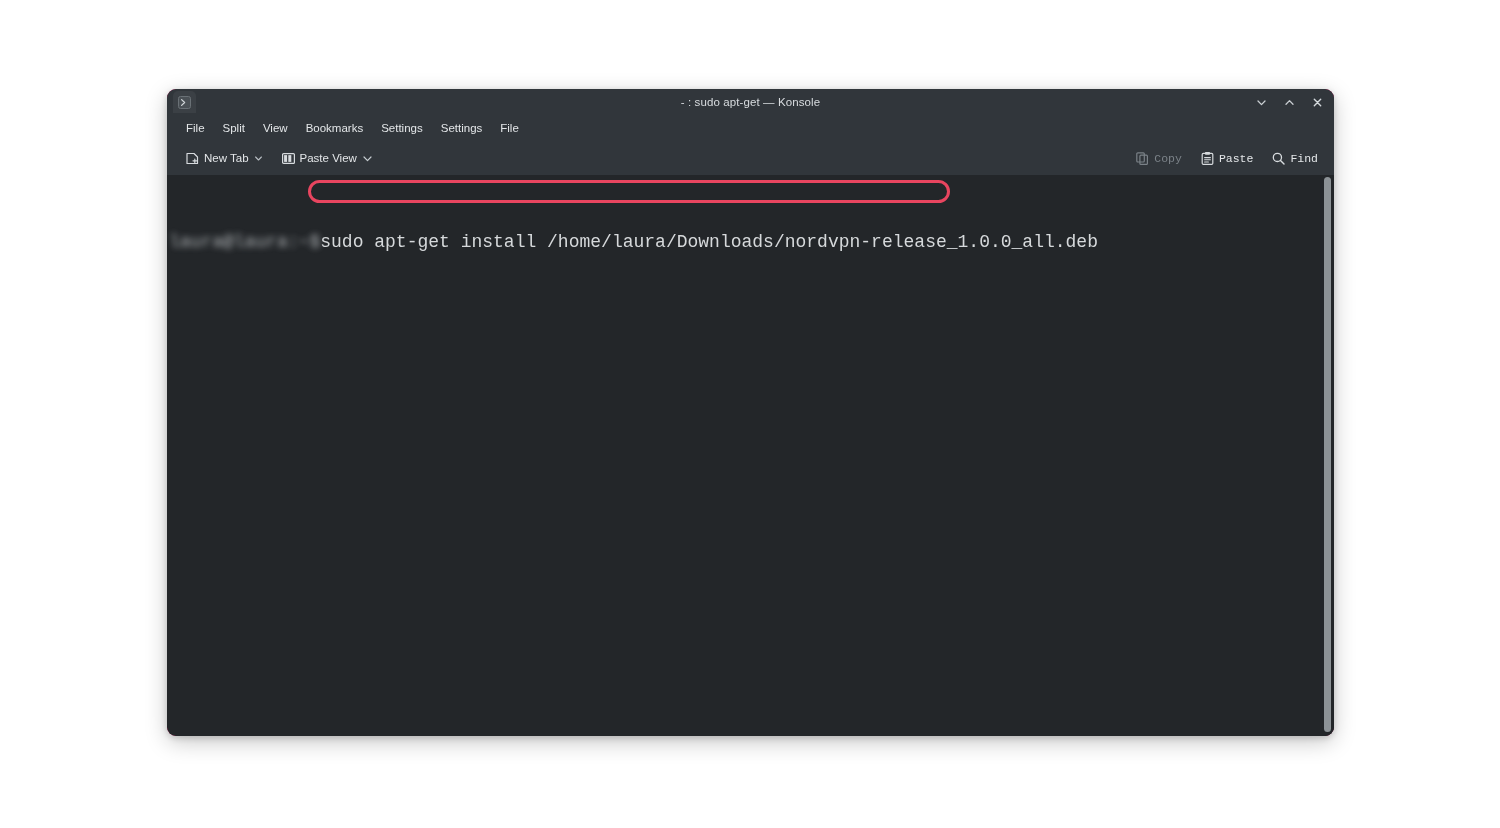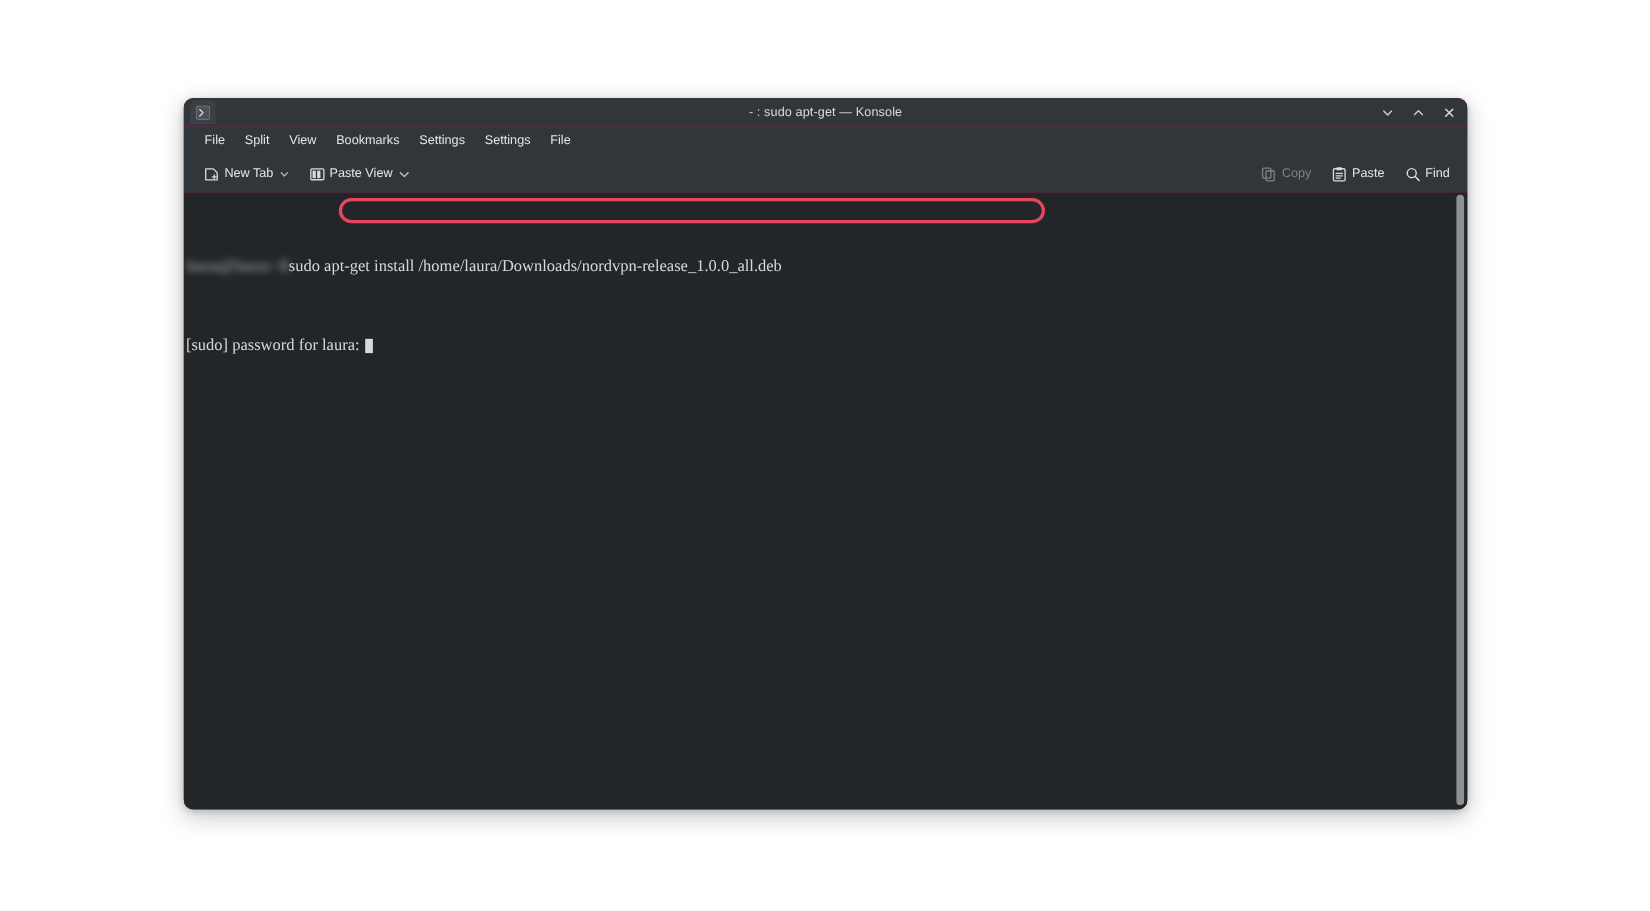--- a/index.html
+++ b/index.html
@@ -105,21 +105,21 @@
   .toolbar {
     height: 34px;
     min-height: 34px;
     background: #31363b;
     display: flex;
     align-items: center;
     padding: 0 10px 0 12px;
     box-sizing: border-box;
   }
   .tb-left { display: flex; align-items: center; gap: 6px; }
-  .tb-right { margin-left: auto; display: flex; align-items: flex-end; gap: 6px; }
+  .tb-right { margin-left: auto; display: flex; align-items: flex-end; gap: 6px; font-family: Liberation Mono, monospace; }
 
   .tb-btn {
     display: flex;
     align-items: center;
     gap: 4px;
     padding: 3px 6px;
     border-radius: 3px;
     font-size: 11.5px;
     color: #e3e6e8;
     white-space: nowrap;
@@ -133,22 +133,22 @@
     position: relative;
     flex: 1;
     background: #232629;
     overflow: hidden;
   }
   .terminal {
     position: absolute;
     left: 0; top: 0; right: 0; bottom: 0;
     padding: 4px 12px 0 2px;
     box-sizing: border-box;
-    font-family: Liberation Serif, serif;
-    font-size: 15px;
+    font-family: Liberation Mono, monospace;
+    font-size: 18px;
     line-height: 18px;
     color: #d6d9db;
     white-space: pre;
   }
   .term-line { height: 18px; display: flex; align-items: center; white-space: pre; }
   .prompt-blur {
     display: inline-block;
     color: #b8bcbf;
     filter: blur(3.2px);
     opacity: 0.92;
@@ -313,24 +313,20 @@
     </div>
 
     <div class="terminal-wrap">
       <div class="terminal">
 
         <div class="term-line">
           <span class="prompt-blur">laura@laura:~$</span>
           <span>sudo apt-get install /home/laura/Downloads/nordvpn-release_1.0.0_all.deb</span>
         </div>
 
-        <div class="term-line">
-          <span>[sudo] password for laura: </span>
-          <span class="cursor-block"></span>
-        </div>
 
       </div>
 
       <div class="scrollbar-track">
         <div class="scrollbar-thumb"></div>
       </div>
     </div>
 
   </div>
 

